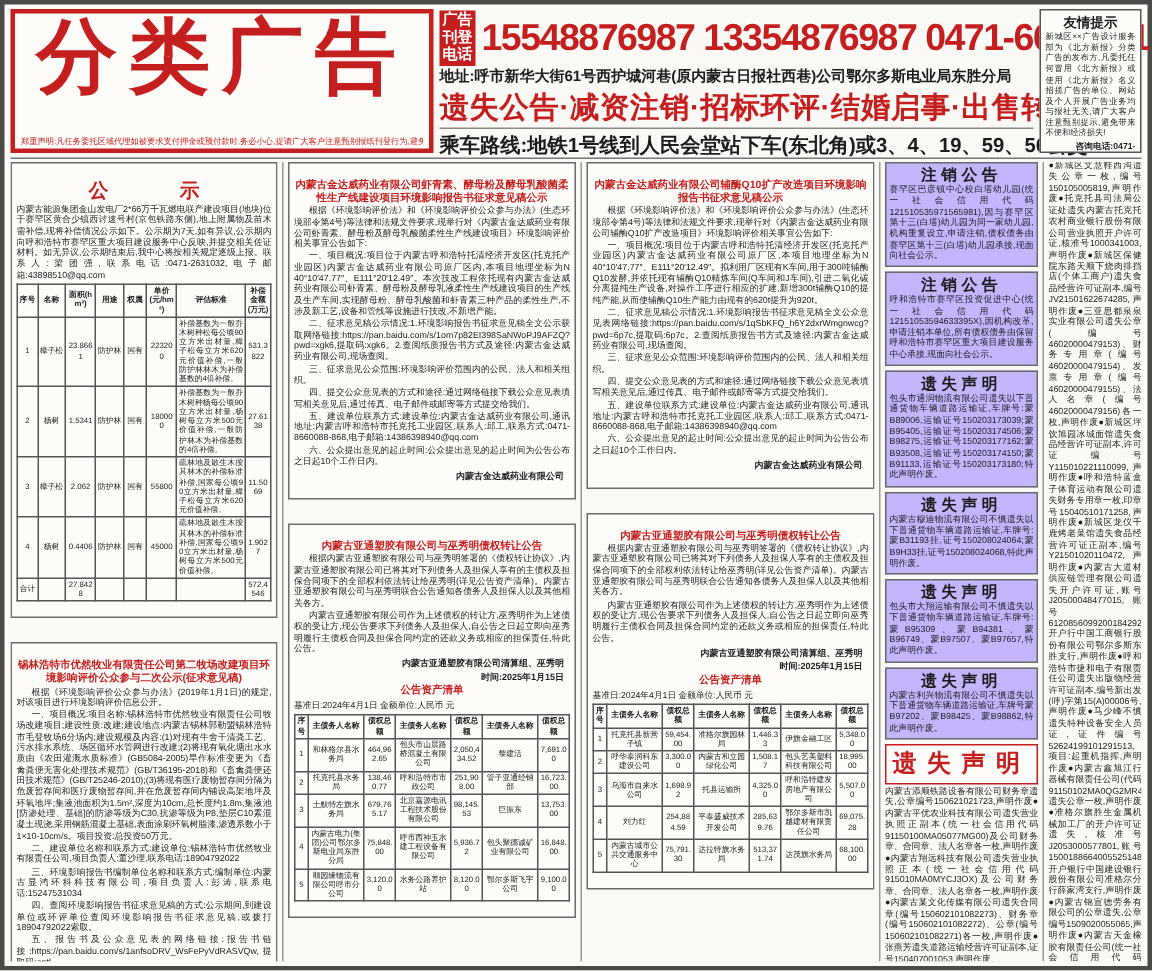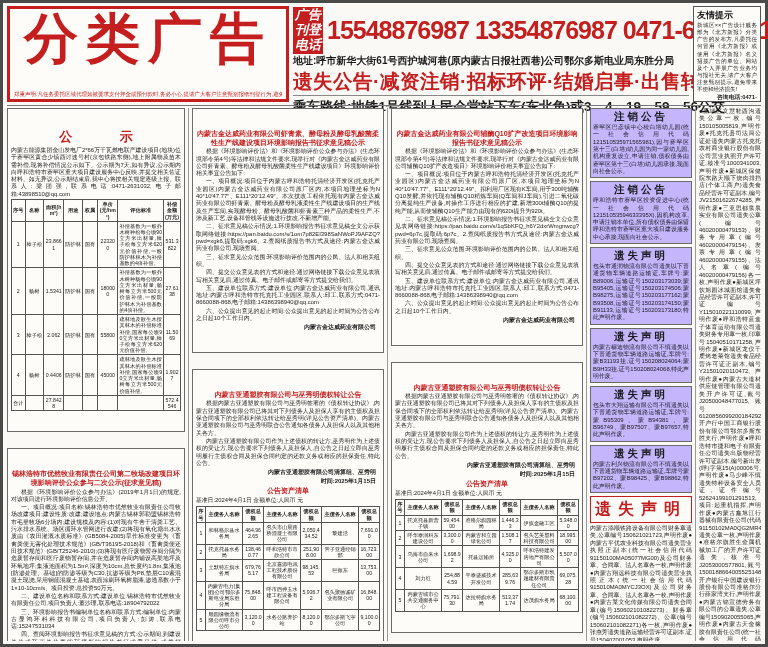--- a/index.html
+++ b/index.html
@@ -8,39 +8,39 @@
   .page { width:768px; height:647px; background:#faf9f5; border:3px solid #4a4a48; padding:3px 4px; display:flex; flex-direction:column; }
 
   
   .topbar { display:flex; gap:4px; height:96px; flex:none; }
   .brand-box { width:282px; flex:none; border:3px solid #c41e1e; padding:2px 4px 1px; display:flex; flex-direction:column; justify-content:space-between; background:#fdfcf9; }
   .brand-title { color:#c41e1e; font-weight:bold; font-size:54px; line-height:1.0; letter-spacing:8px; white-space:nowrap; text-align:center; }
   .brand-sub { color:#c41e1e; font-weight:bold; font-size:9.5px; white-space:nowrap; }
   .brand-disc { color:#c41e1e; font-size:5.5px; white-space:nowrap; overflow:hidden; }
   .mid { width:396px; flex:none; display:flex; flex-direction:column; justify-content:space-between; padding-top:1px; }
   .phone-row { display:flex; align-items:center; gap:4px; }
-  .phone-label { background:#c41e1e; color:#fff; font-size:13px; font-weight:bold; line-height:1.15; padding:1px 2px; white-space:pre-line; text-align:center; flex:none;font-style:italic; }
+  .phone-label { background:#c41e1e; color:#fff; font-size:10px; font-weight:bold; line-height:1.15; padding:1px 2px; white-space:pre-line; text-align:center; flex:none; }
   .phones { color:#c41e1e; font-weight:bold; font-size:25px; letter-spacing:-1px; white-space:nowrap; }
   .address { font-size:10px; font-weight:bold; white-space:nowrap; }
   .services { color:#c41e1e; font-weight:bold; font-size:19.5px; white-space:nowrap; letter-spacing:0.5px; }
   .route { font-size:13.5px; font-weight:bold; white-space:nowrap; border-top:1px solid #888; padding-top:2px; }
   .tips { flex:1; border:1px solid #555; padding:2px 3px; background:#fdfcf9; overflow:hidden; }
-  .tips-title { font-size:9px; font-weight:bold; }
+  .tips-title { font-size:9px; font-weight:bold; text-align:center; }
   .tips-body { font-size:5.5px; line-height:1.3; text-align:justify; }
   .tips-phone,.tips-sign { font-size:5.8px; font-weight:bold; text-align:right; }
 
   
   .cols { flex:1; display:flex; gap:3px; margin-top:3px; overflow:hidden; border-top:1px solid #777; padding-top:2px; }
   .col { overflow:hidden; height:100%; }
   .col-a { width:178px; flex:none; }
   .col-b,.col-c { width:196px; flex:none; border-left:1px solid #999; padding-left:3px; }
   .col-d { width:106px; flex:none; border-left:1px solid #999; padding-left:3px; }
   .col-e { flex:1; border-left:1px solid #999; padding-left:3px; }
 
-  .boxed { border:1px solid #6b6b6b; padding:20px 3px; margin-bottom:16px; background:#fdfcf9; }
+  .boxed { border:1px solid #6b6b6b; padding:10px 3px; margin-bottom:16px; background:#fdfcf9; }
   .red-title { color:#c41e1e; font-weight:bold; font-size:7px; line-height:1.3; text-align:center; margin-bottom:1px; }
   .red-title.big-sp { font-size:13px; letter-spacing:22px; padding-left:22px; }
   .tiny { font-size:5.9px; line-height:1.24; text-align:justify; }
   .tiny p { text-indent:10px; margin-bottom:1px; }
   .sign { font-size:6px; font-weight:bold; text-align:right; padding-right:4px; }
   .basis { font-size:5.8px; text-align:left; margin:1px 0; }
 
   table.grid-table { width:100%; border-collapse:collapse; table-layout:fixed; margin-top:1px; }
   table.grid-table th, table.grid-table td { border:1px solid #555; font-size:5.2px; line-height:1.2; padding:1px; text-align:center; vertical-align:middle; word-break:break-all; }
   table.grid-table th { font-weight:bold; }

